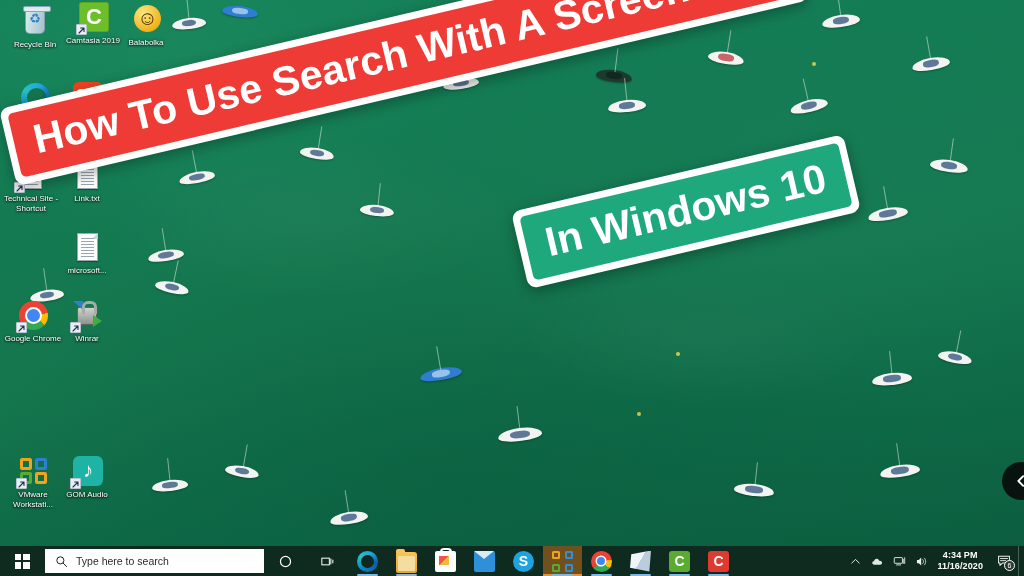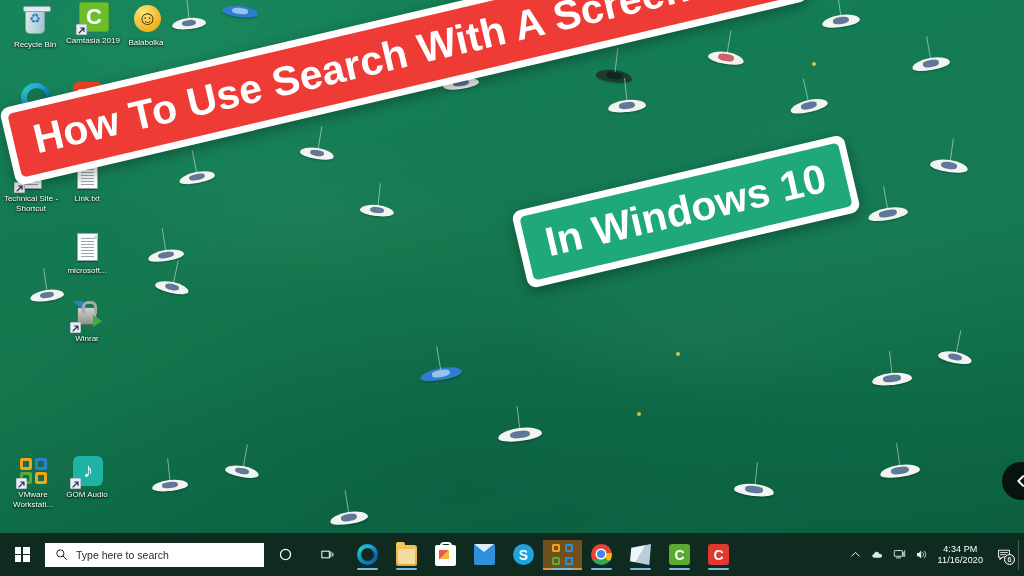--- a/index.html
+++ b/index.html
@@ -274,21 +274,21 @@
     background: rgba(8,8,8,.88);
     display: flex; align-items: center; justify-content: center;
     z-index: 40;
   }
   #prev-button svg { width: 14px; height: 14px; }
 
   
   #taskbar {
     position: absolute;
     left: 0; bottom: 0;
-    width: 1024px; height: 43px;
+    width: 1024px; height: 30px;
     background: #0f2b20;
     display: flex;
     align-items: center;
     z-index: 50;
   }
   #start-button {
     width: 44px; height: 30px;
     display: flex; align-items: center; justify-content: center;
   }
   #start-button .winlogo {
@@ -390,20 +390,21 @@
     display: flex; align-items: center; justify-content: center;
   }
   .tray-ic svg { width: 13px; height: 13px; }
   #clock {
     padding: 0 7px 0 5px;
     text-align: center;
     color: #ffffff;
     font-size: 9px;
     line-height: 11px;
     letter-spacing: .1px;
+    font-weight: bold;
   }
   #notif {
     position: relative;
     width: 28px; height: 30px;
     display: flex; align-items: center; justify-content: center;
   }
   #notif svg { width: 14px; height: 14px; }
   #notif .badge {
     position: absolute;
     right: 3px; bottom: 5px;
@@ -656,20 +657,31 @@
     </div>
 
 
     <div class="desk-icon" style="left:56px;top:232px;">
       <div class="glyph">
           <div class="ic-txt"></div>
         </div>
       <span class="label">microsoft...</span>
     </div>
 
+    <div class="desk-icon" style="left:2px;top:300px;">
+      <div class="glyph">
+        <div class="ic-chrome"></div>
+        <span class="shortcut-badge">
+            <svg viewBox="0 0 8 8">
+              <path d="M1 7 L6 2 M6 2 H2.6 M6 2 V5.4" stroke="#20324a" stroke-width="1.1" fill="none" stroke-linecap="round"></path>
+            </svg>
+          </span>
+      </div>
+      <span class="label">Google Chrome</span>
+    </div>
 
     <div class="desk-icon" style="left:56px;top:300px;">
       <div class="glyph">
         <div class="ic-winrar">
             <span class="winrar-arrow2"></span>
             <span class="winrar-arrow"></span>
           </div>
         <span class="shortcut-badge">
             <svg viewBox="0 0 8 8">
               <path d="M1 7 L6 2 M6 2 H2.6 M6 2 V5.4" stroke="#20324a" stroke-width="1.1" fill="none" stroke-linecap="round"></path>

